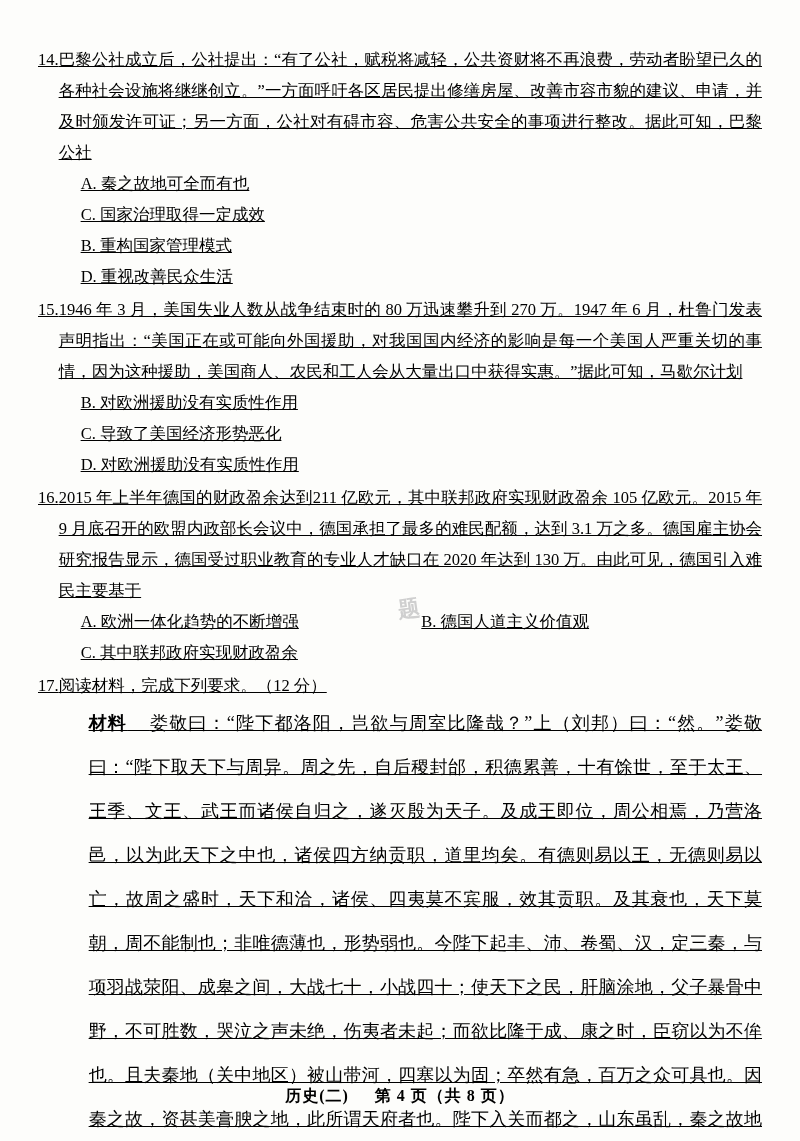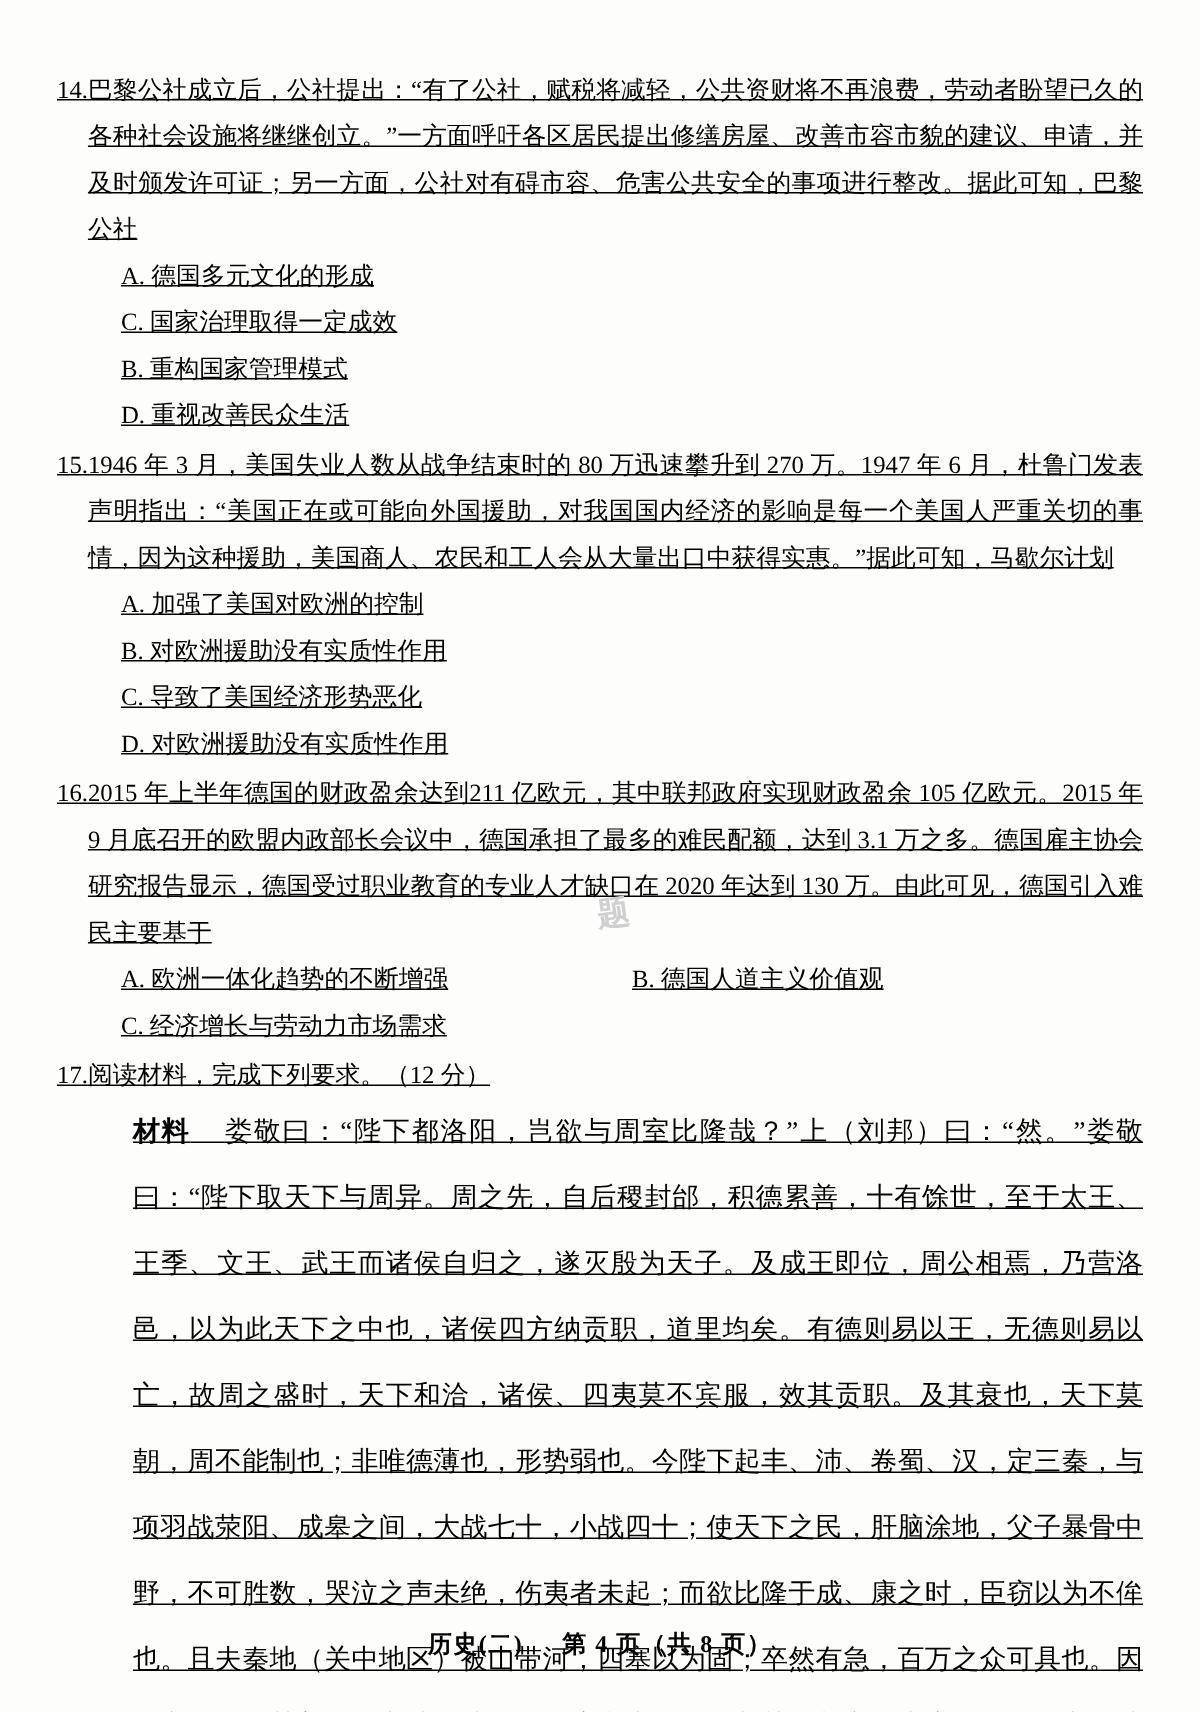--- a/index.html
+++ b/index.html
@@ -127,49 +127,48 @@
 
 <div class="page">
 
   <div class="content">
 
     <div class="q">
       <div class="q-num">14.</div>
       <div class="q-body">
         <div class="stem">巴黎公社成立后，公社提出：“有了公社，赋税将减轻，公共资财将不再浪费，劳动者盼望已久的各种社会设施将继继创立。”一方面呼吁各区居民提出修缮房屋、改善市容市貌的建议、申请，并及时颁发许可证；另一方面，公社对有碍市容、危害公共安全的事项进行整改。据此可知，巴黎公社</div>
         <div class="opts">
-          <div class="opt">A. 德国多元文化的形成</div>
+          <div class="opt">A. 秦之故地可全而有也</div>
           <div class="opt">C. 国家治理取得一定成效</div>
           <div class="opt">B. 重构国家管理模式</div>
           <div class="opt">D. 重视改善民众生活</div>
         </div>
       </div>
     </div>
 
     <div class="q">
       <div class="q-num">15.</div>
       <div class="q-body">
         <div class="stem">1946 年 3 月，美国失业人数从战争结束时的 80 万迅速攀升到 270 万。1947 年 6 月，杜鲁门发表声明指出：“美国正在或可能向外国援助，对我国国内经济的影响是每一个美国人严重关切的事情，因为这种援助，美国商人、农民和工人会从大量出口中获得实惠。”据此可知，马歇尔计划</div>
         <div class="opts">
-          <div class="opt">A. 加强了美国对欧洲的控制</div>
           <div class="opt">B. 对欧洲援助没有实质性作用</div>
           <div class="opt">C. 导致了美国经济形势恶化</div>
           <div class="opt">D. 对欧洲援助没有实质性作用</div>
         </div>
       </div>
     </div>
 
     <div class="q">
       <div class="q-num">16.</div>
       <div class="q-body">
         <div class="stem">2015 年上半年德国的财政盈余达到211 亿欧元，其中联邦政府实现财政盈余 105 亿欧元。2015 年 9 月底召开的欧盟内政部长会议中，德国承担了最多的难民配额，达到 3.1 万之多。德国雇主协会研究报告显示，德国受过职业教育的专业人才缺口在 2020 年达到 130 万。由此可见，德国引入难民主要基于</div>
         <div class="opts-2col">
           <div class="opt">A. 欧洲一体化趋势的不断增强</div>
           <div class="opt">B. 德国人道主义价值观</div>
-          <div class="opt">C. 经济增长与劳动力市场需求</div>
+          <div class="opt">C. 其中联邦政府实现财政盈余</div>
         </div>
       </div>
     </div>
 
 
     <div class="q">
       <div class="q-num">17.</div>
       <div class="q-body">
         <div class="q17-head">阅读材料，完成下列要求。（12 分）</div>
         <div class="material">

